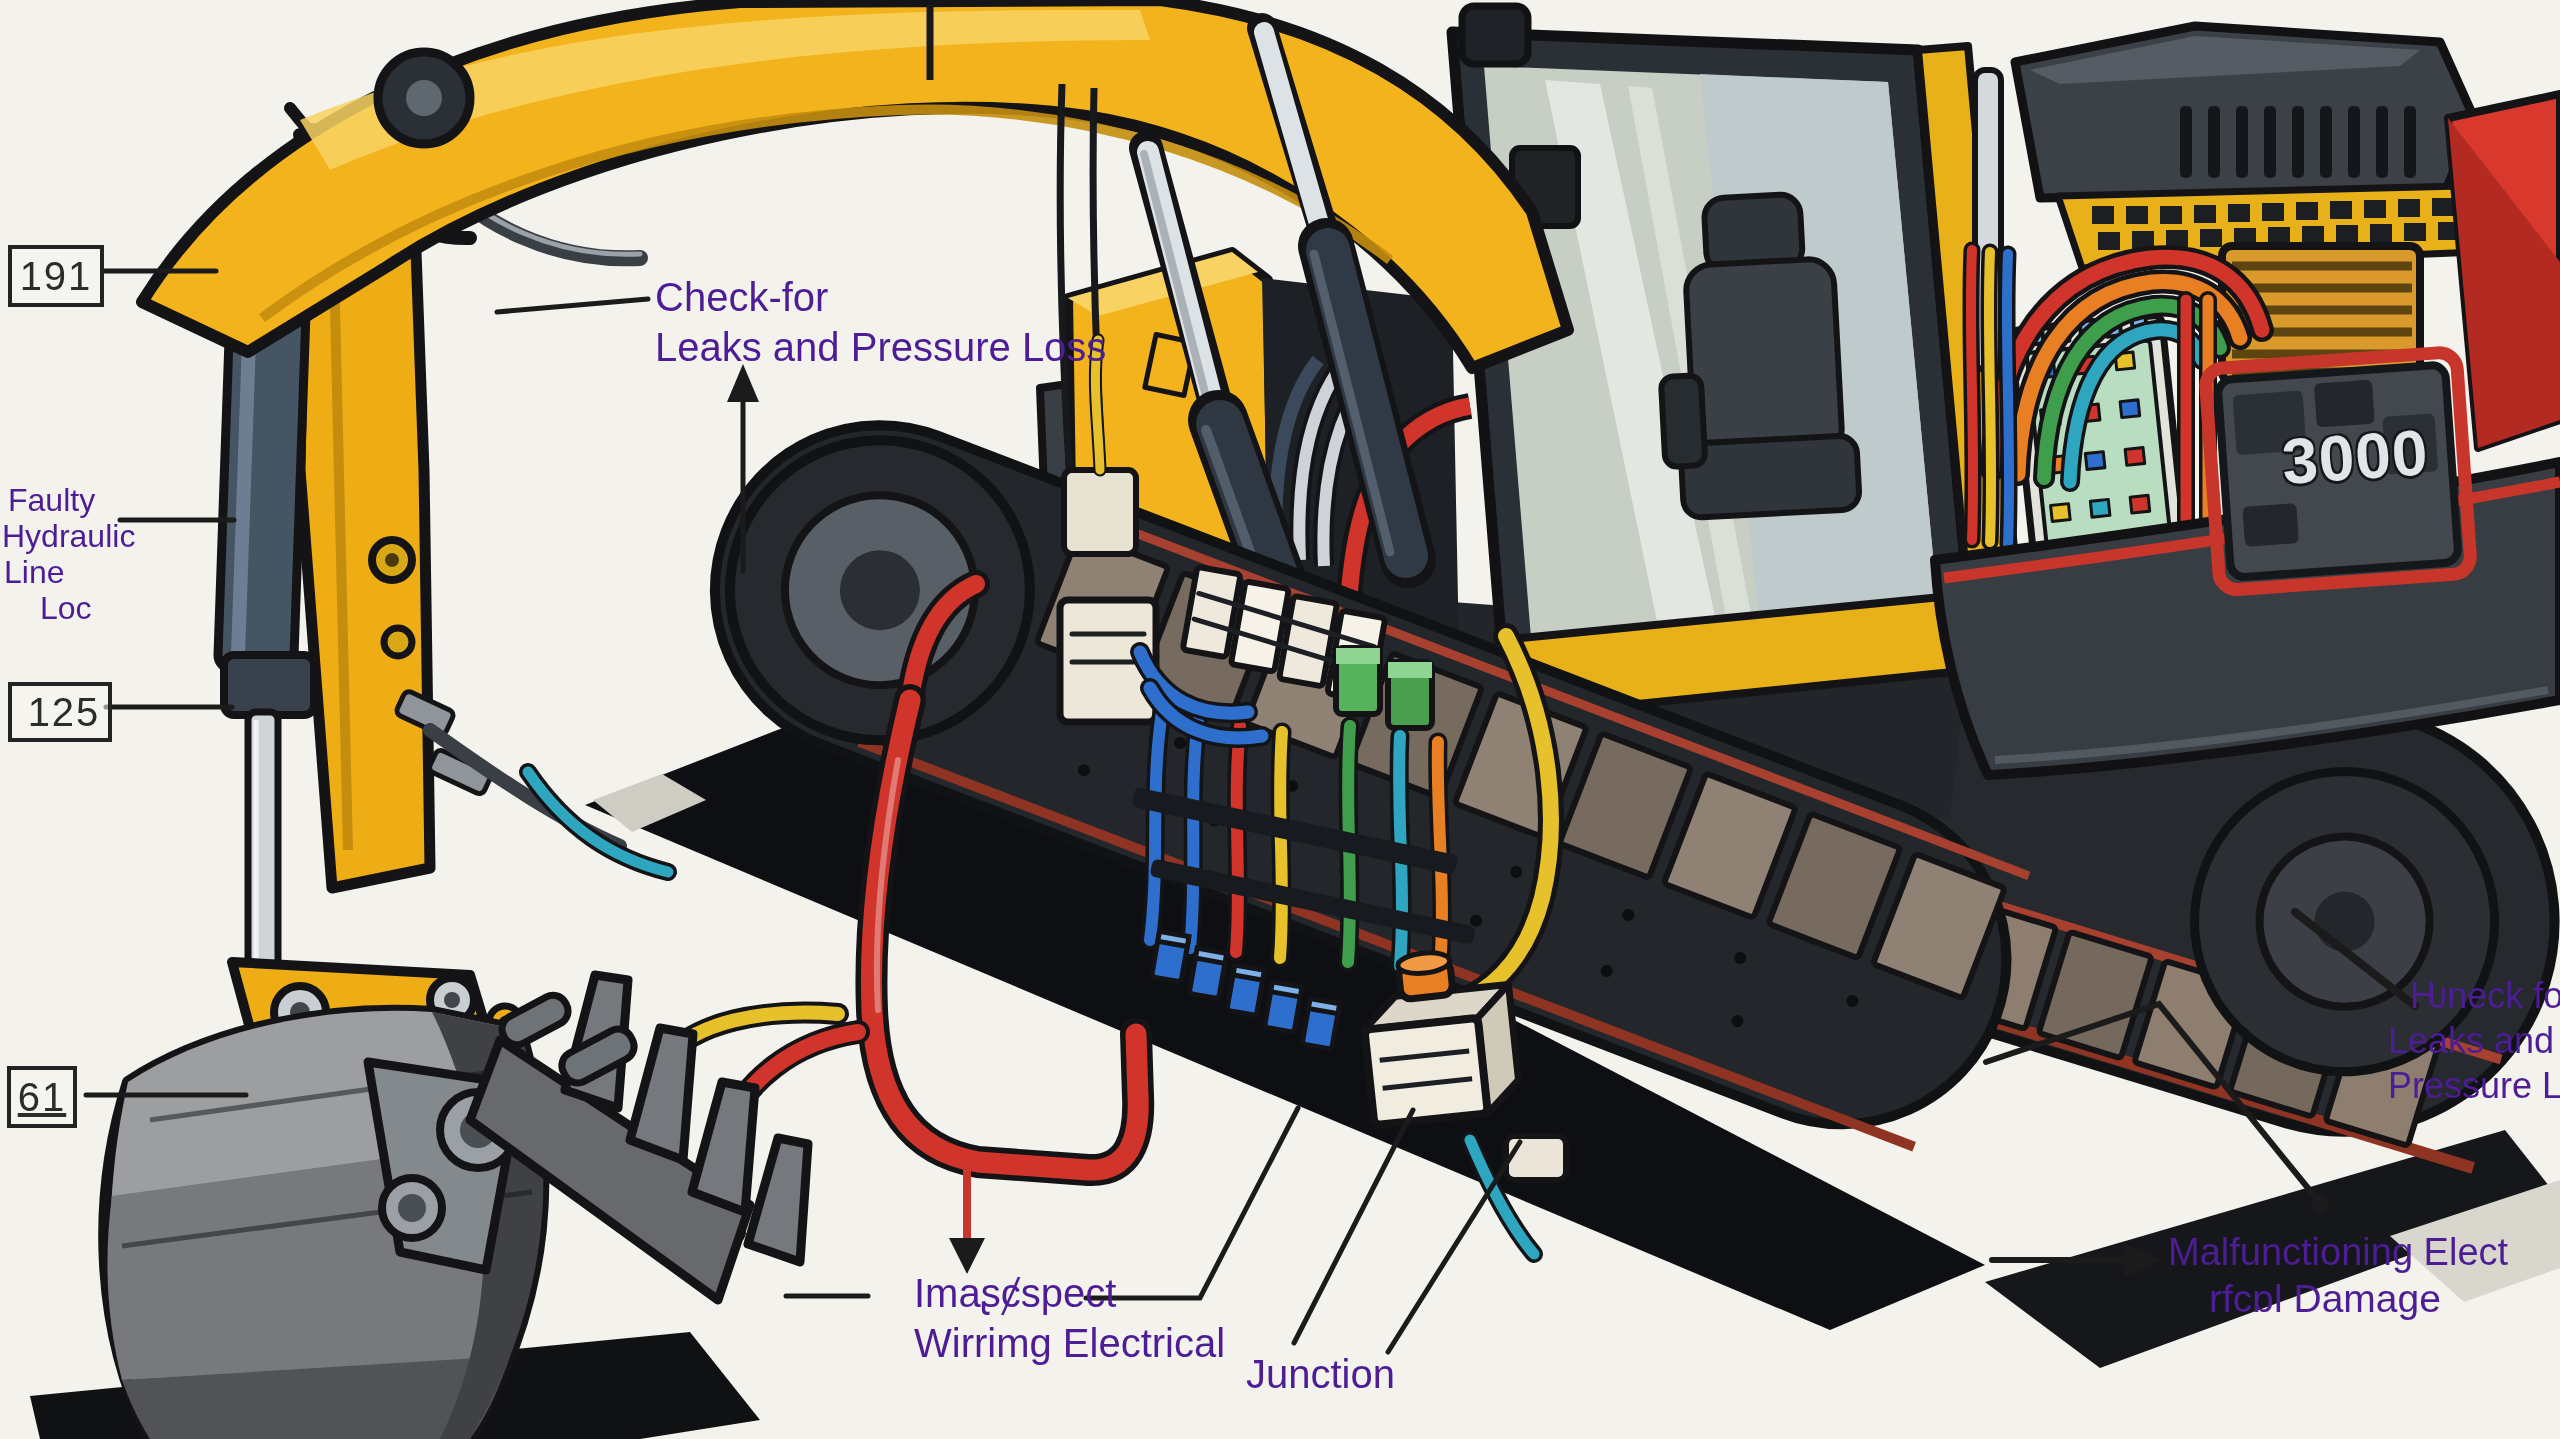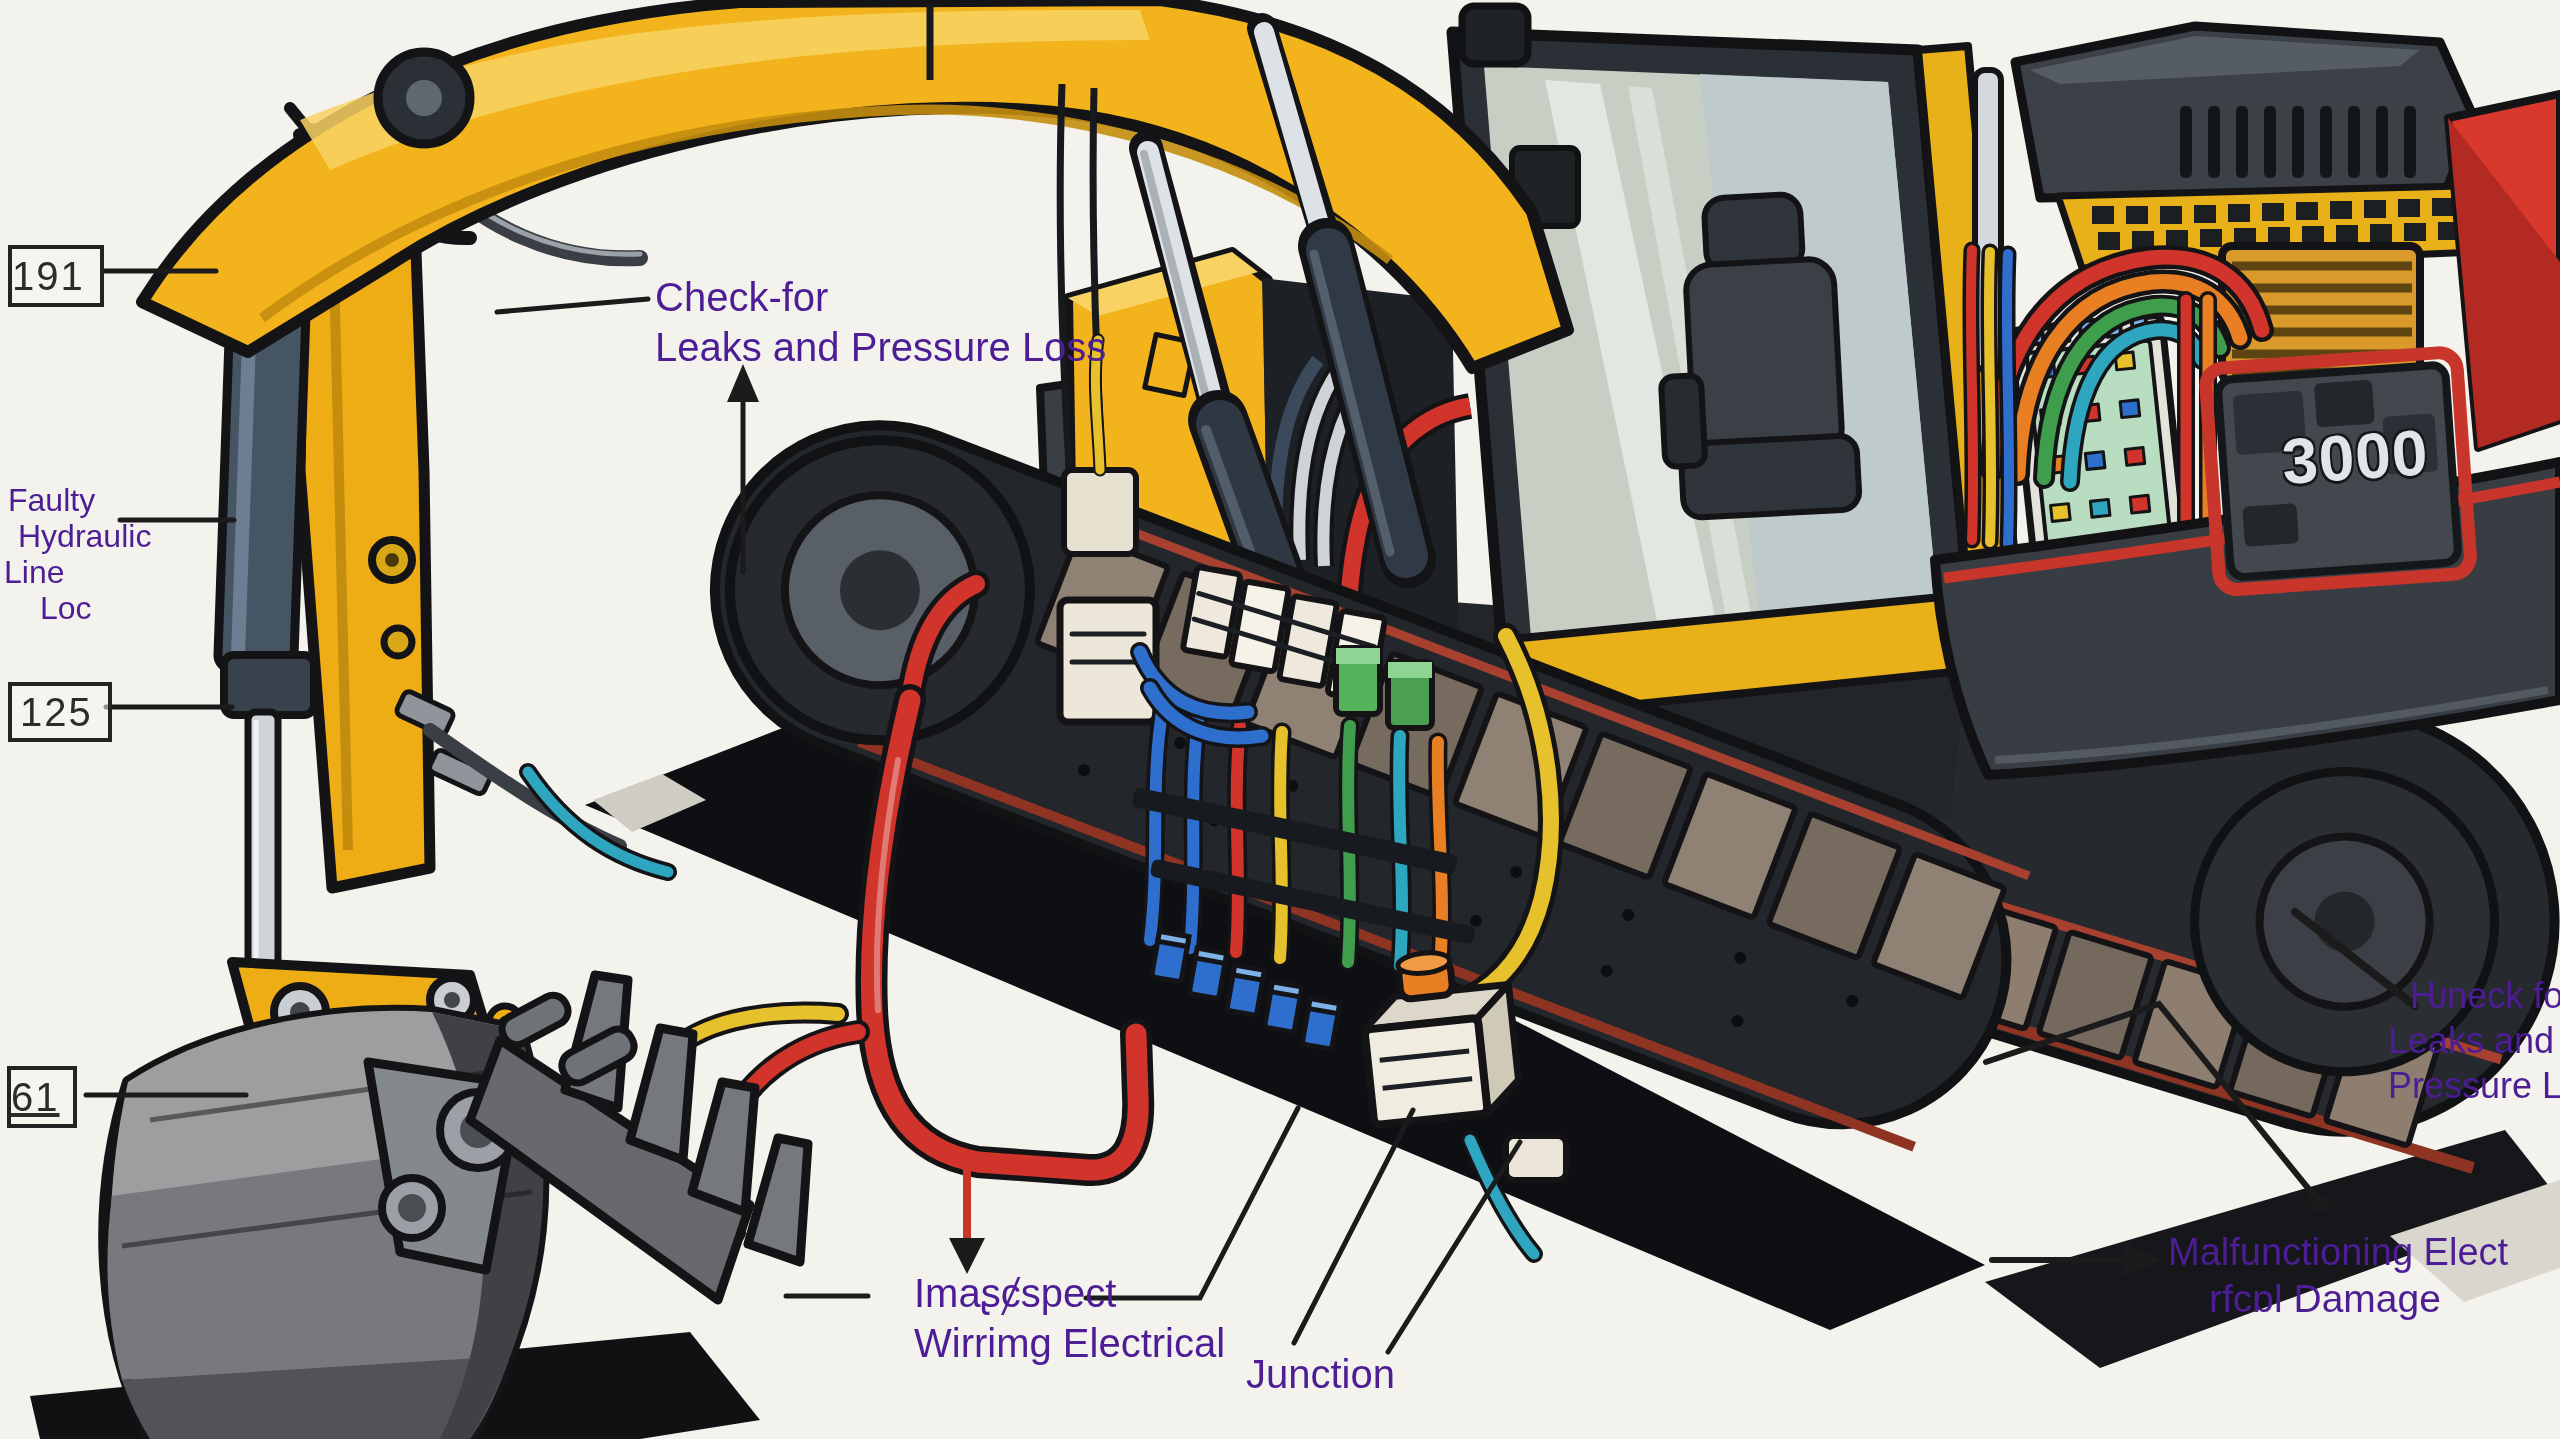--- a/index.html
+++ b/index.html
@@ -3,21 +3,21 @@
 <meta charset="utf-8">
 <style>
   html,body{margin:0;padding:0;background:#e8e6e0;}
   #stage{
     position:relative;width:2560px;height:1439px;overflow:hidden;
     background:#f4f2ec;font-family:"Liberation Sans", sans-serif;
   }
   #scene{position:absolute;left:0;top:0;}
   .lbl{position:absolute;color:#4c1d95;white-space:nowrap;}
   .ref-box{
-    position:absolute;display:flex;align-items:center;
+    position:absolute;display:flex;align-items:center;justify-content:center;
     border:4px solid #232323;color:#2c2c2c;background:rgba(246,245,240,.55);
     font-size:40px;letter-spacing:2px;
   }
   .l1{font-size:40px;line-height:50px;}
   .l2{font-size:40px;line-height:50px;}
   .faulty div{font-size:32px;line-height:36px;}
   .small-cap{font-size:36px;line-height:45px;}
   .model{
     position:absolute;font-size:64px;font-weight:bold;color:#e2e5e7;
     transform:rotate(-4deg);letter-spacing:1px;
@@ -434,21 +434,21 @@
     <polygon points="2162,1260 2124,1243 2124,1277" fill="#1b1b1b" stroke="none"></polygon>
   </g>
 </svg>
 
 <div class="ref-box" style="left:8px;top:245px;width:88px;height:54px;">
   <span>191</span>
 </div>
 
 <div class="lbl faulty" style="left:2px;top:482px;">
   <div style="margin-left:6px">Faulty</div>
-  <div style="margin-left:16px">Hydraulic</div>
+  <div style="margin-left:0px">Hydraulic</div>
   <div style="margin-left:2px">Line</div>
   <div style="margin-left:38px">Loc</div>
 </div>
 
 <div class="ref-box" style="left:8px;top:682px;width:88px;height:52px;padding-left:8px;">
   <span>125</span>
 </div>
 
 <div class="ref-box" style="left:7px;top:1066px;width:62px;height:54px;text-decoration:underline;">
   <span>61</span>

